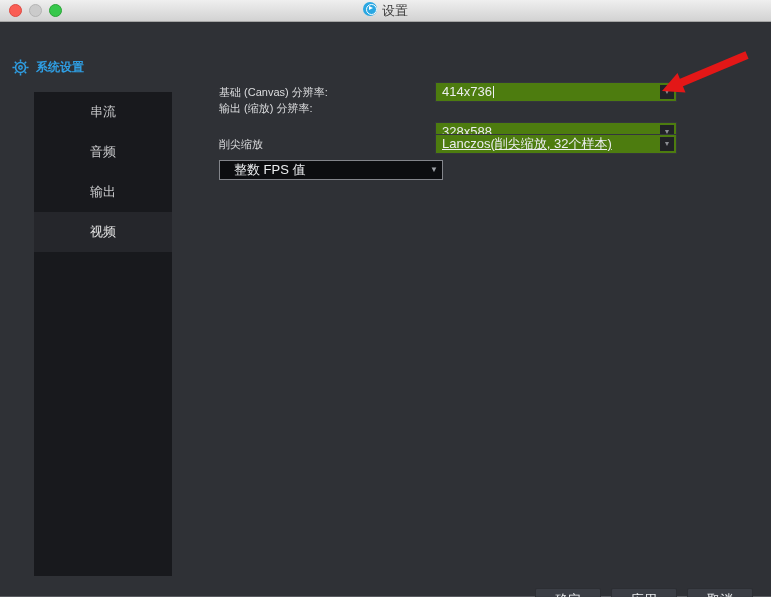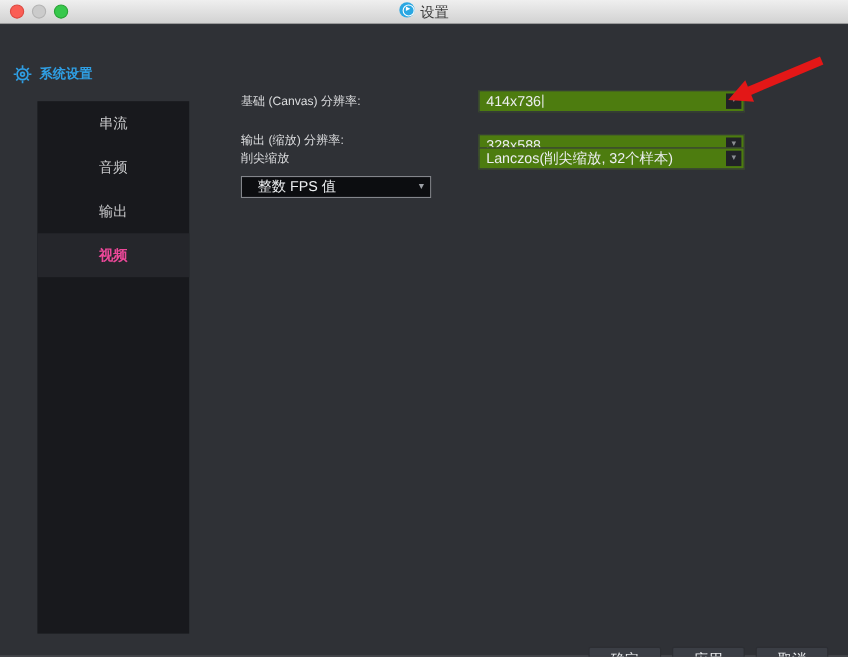--- a/index.html
+++ b/index.html
@@ -46,21 +46,21 @@
   
   .sidebar{
     position:absolute;left:3px;top:70px;width:138px;height:484px;
     background:#18191d;
     margin-left:31px;
   }
   .side-item{
     height:40px;display:flex;align-items:center;justify-content:center;
     font-size:13px;color:#c9cacc;cursor:default;
   }
-  .side-item.selected{background:#25262b;color:#ec4899;font-weight:bold;}
+  .side-item.selected{background:#25262b;color:#e5e5e5;}
   
   .flabel{
     position:absolute;left:219px;height:20px;line-height:20px;
     font-size:11px;color:#dcdddf;white-space:nowrap;
   }
   .field{
     position:absolute;left:435px;width:242px;height:20px;
     background:#4d7c0f;border:1px solid #34363c;
     font-size:13px;color:#eceef0;line-height:18px;
     padding:0 20px 0 6px;white-space:nowrap;overflow:hidden;
@@ -68,21 +68,21 @@
   .caret{
     display:inline-block;width:1px;height:12px;background:#eceef0;
     vertical-align:-2px;margin-left:1px;
   }
   .dd-btn{
     position:absolute;right:2px;top:2px;width:14px;height:14px;
     background:#212227;color:#8b8d93;font-size:7px;line-height:14px;
     text-align:center;
   }
   .fps-select{
-    position:absolute;left:219px;top:160px;width:173px;height:20px;
+    position:absolute;left:219px;top:160px;width:224px;height:20px;
     background:#0c0d10;border:1px solid #83858b;
     font-size:13px;color:#eceef0;line-height:18px;padding:0 20px 0 14px;
     white-space:nowrap;
   }
   .fps-select .dd-plain{
     position:absolute;right:4px;top:0;height:18px;line-height:18px;
     color:#9da0a6;font-size:8px;
   }
   .spinner{
     position:absolute;right:1px;top:1px;width:14px;height:16px;
@@ -142,28 +142,28 @@
       <div class="side-item">输出</div>
       <div class="side-item selected">视频</div>
     </div>
 
     <div class="flabel" style="top:60px;">基础 (Canvas) 分辨率:</div>
     <div class="field" style="top:60px;">
       <span>414x736</span><span class="caret"></span>
       <div class="dd-btn">▼</div>
     </div>
 
-    <div class="flabel" style="top:96px;">输出 (缩放) 分辨率:</div>
+    <div class="flabel" style="top:76px;">输出 (缩放) 分辨率:</div>
     <div class="field" style="top:100px;">
       <span>328x588</span>
       <div class="dd-btn">▼</div>
     </div>
 
     <div class="flabel" style="top:112px;">削尖缩放</div>
-    <div class="field" style="top:112px;">
+    <div class="field" style="top:112px;text-decoration:underline;">
       <span>Lanczos(削尖缩放, 32个样本)</span>
       <div class="dd-btn">▼</div>
     </div>
 
     <div class="fps-select" style="top:138px;">
       <span>整数 FPS 值</span>
       <span class="dd-plain">▼</span>
     </div>
 
     <div class="btn" id="btn-ok">确定</div>

